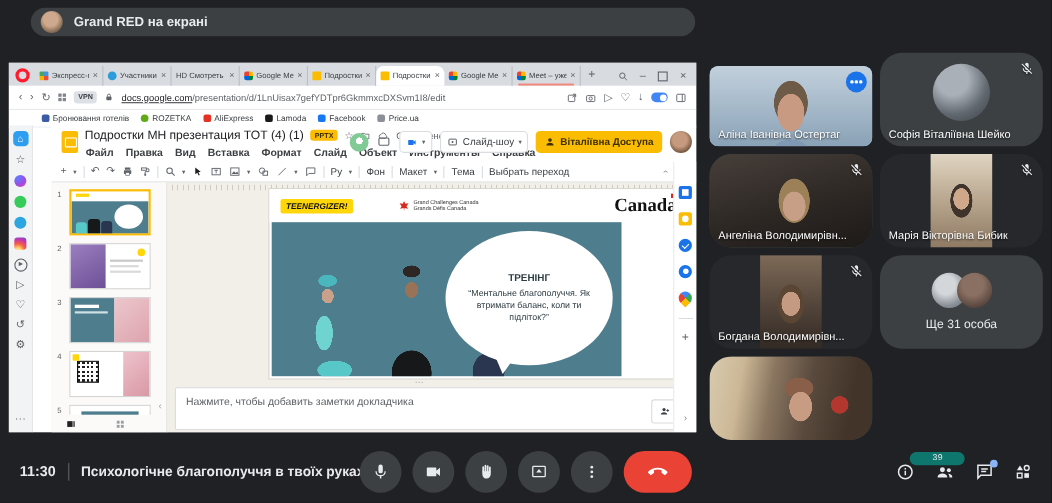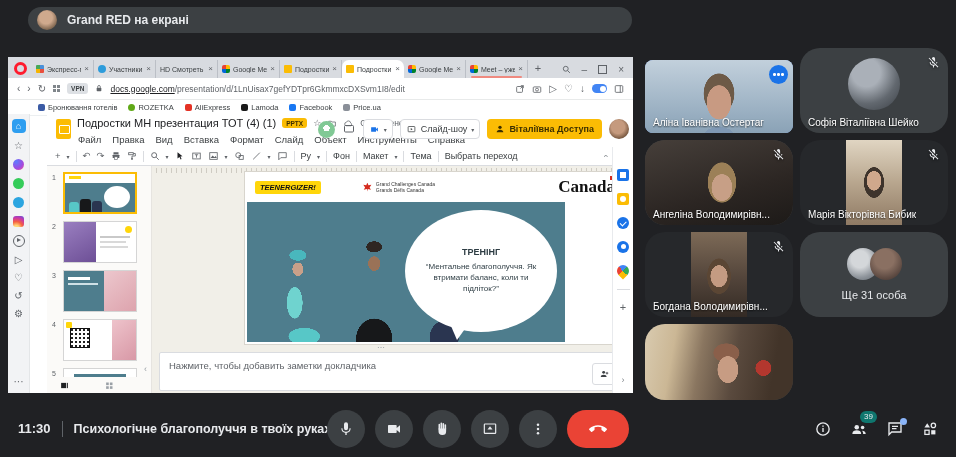--- a/index.html
+++ b/index.html
@@ -63,21 +63,21 @@
 
   
   .slides-app{position:absolute;left:22px;top:57px;right:0;bottom:0;background:#fff;margin-left:17px;}
   .sl-file-icon{position:absolute;left:9px;top:5px;width:15px;height:20px;background:#fbbc04;border-radius:2px;}
   .sl-file-icon::after{content:"";position:absolute;left:3px;top:6px;width:9px;height:7px;border:1.4px solid #fff;border-radius:1px;}
   .titlerow{position:absolute;left:30px;top:3px;display:flex;align-items:center;gap:6px;}
   .doc-title{font-size:11px;color:#202124;white-space:nowrap;}
   .fbadge{background:#fbbc04;color:#3f3000;font-size:6.5px;font-weight:700;padding:1.5px 4px;border-radius:3px;}
   .hdr-glyph{font-size:9px;color:#5f6368;}
   .saved{font-size:8.5px;color:#5f6368;white-space:nowrap;}
-  .menurow{position:absolute;left:31px;top:20px;display:flex;gap:11px;font-size:9.5px;color:#3c4043;}
+  .menurow{position:absolute;left:31px;top:20px;display:flex;gap:11px;font-size:9.5px;color:#3c4043;font-weight:bold;}
   .hdr-right{position:absolute;right:4px;top:5px;display:flex;align-items:center;gap:7px;}
   .presence{width:17px;height:17px;border-radius:50%;background:radial-gradient(circle at 50% 42%,#fff 0 24%,#81c995 25%);}
   .btn-lite{height:18px;border:1px solid #dadce0;border-radius:4px;display:flex;align-items:center;gap:4px;padding:0 5px;background:#fff;font-size:9px;color:#3c4043;}
   .yellow-btn{height:20px;background:#fbbc04;border-radius:4px;display:flex;align-items:center;gap:4px;padding:0 8px;font-size:9px;color:#3c2f00;font-weight:700;}
   .hdr-avatar{width:20px;height:20px;border-radius:50%;background:radial-gradient(circle at 45% 40%,#c59a7e 0 40%,#7c5c44 70%,#4e3a2a);}
   .toolbar{position:absolute;left:0;top:33px;right:0;height:19px;background:#fff;border-bottom:1px solid #dadce0;
            display:flex;align-items:center;gap:6px;padding:0 26px 0 8px;box-sizing:border-box;font-size:9px;color:#5f6368;}
   .tsep{width:1px;height:11px;background:#dadce0;flex:none;}
   .tlabel{font-size:9px;color:#3c4043;white-space:nowrap;}
   .tb-glyph{font-size:9.5px;line-height:1;color:#5f6368;}
@@ -200,21 +200,21 @@
   .bb-left{position:absolute;left:18px;top:0;bottom:0;display:flex;align-items:center;gap:11px;}
   .clock{font-size:13px;font-weight:700;color:#e8eaed;}
   .bb-sep{width:1px;height:16px;background:#5f6368;}
   .bb-title{font-size:12.5px;font-weight:700;color:#e8eaed;}
   .bb-center{position:absolute;left:50%;top:50%;transform:translate(-50%,-50%);display:flex;align-items:center;gap:10px;}
   .cbtn{width:38px;height:38px;border-radius:50%;background:#3c4043;display:flex;align-items:center;justify-content:center;}
   .endbtn{width:62px;height:38px;border-radius:19px;background:#ea4335;display:flex;align-items:center;justify-content:center;}
   .bb-right{position:absolute;right:17px;top:50%;transform:translateY(-50%);display:flex;align-items:center;gap:17px;}
   .bbic{position:relative;display:flex;align-items:center;justify-content:center;}
   .count-badge{position:absolute;top:-9px;right:-8px;background:#0f766e;color:#e8eaed;font-size:8px;
-               padding:2px 4px;border-radius:8px;line-height:1;}
+               padding:2px 20px;border-radius:8px;line-height:1;font-family:Liberation Mono, monospace;}
   .blue-dot{position:absolute;top:-2px;right:-3px;width:7px;height:7px;border-radius:50%;background:#8ab4f8;}
 </style>
 </head>
 <body>
 
 <div class="stage">
 
   <div class="banner">
     <div class="banner-avatar"></div>
     <span class="banner-text">Grand RED на екрані</span>

